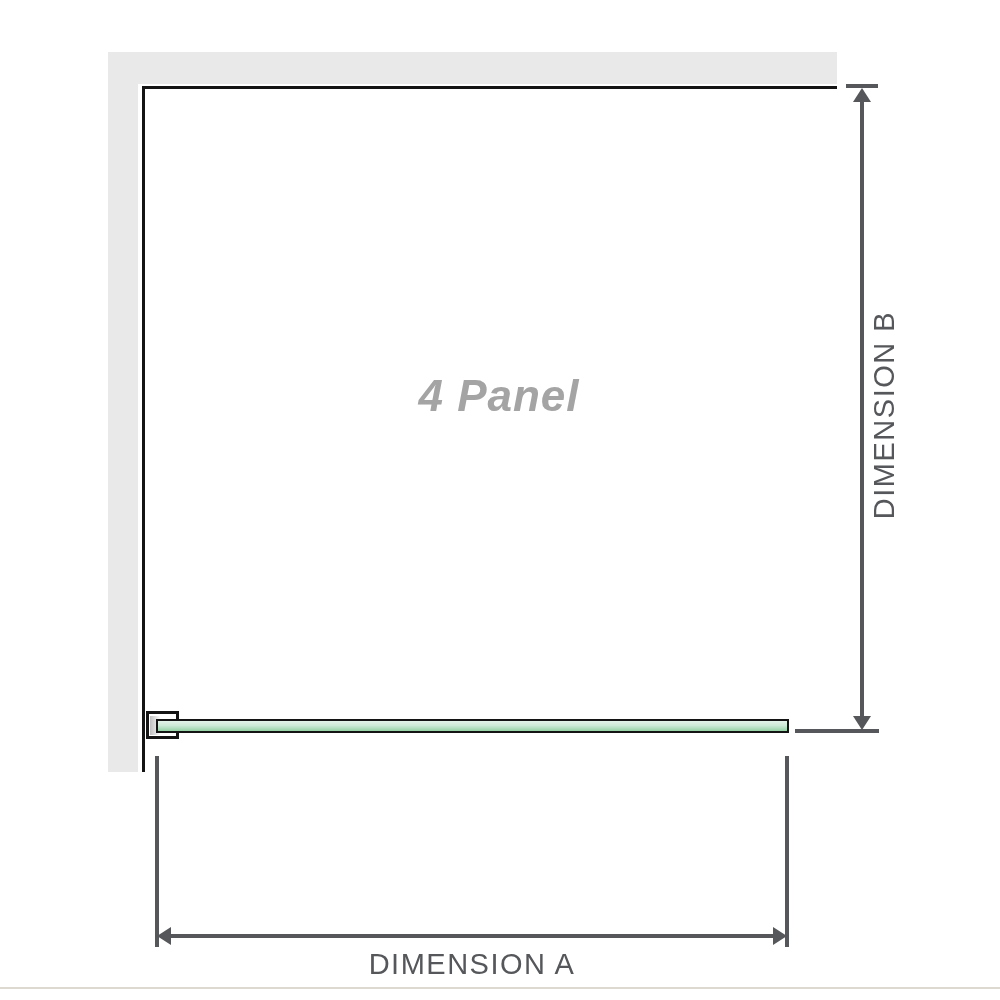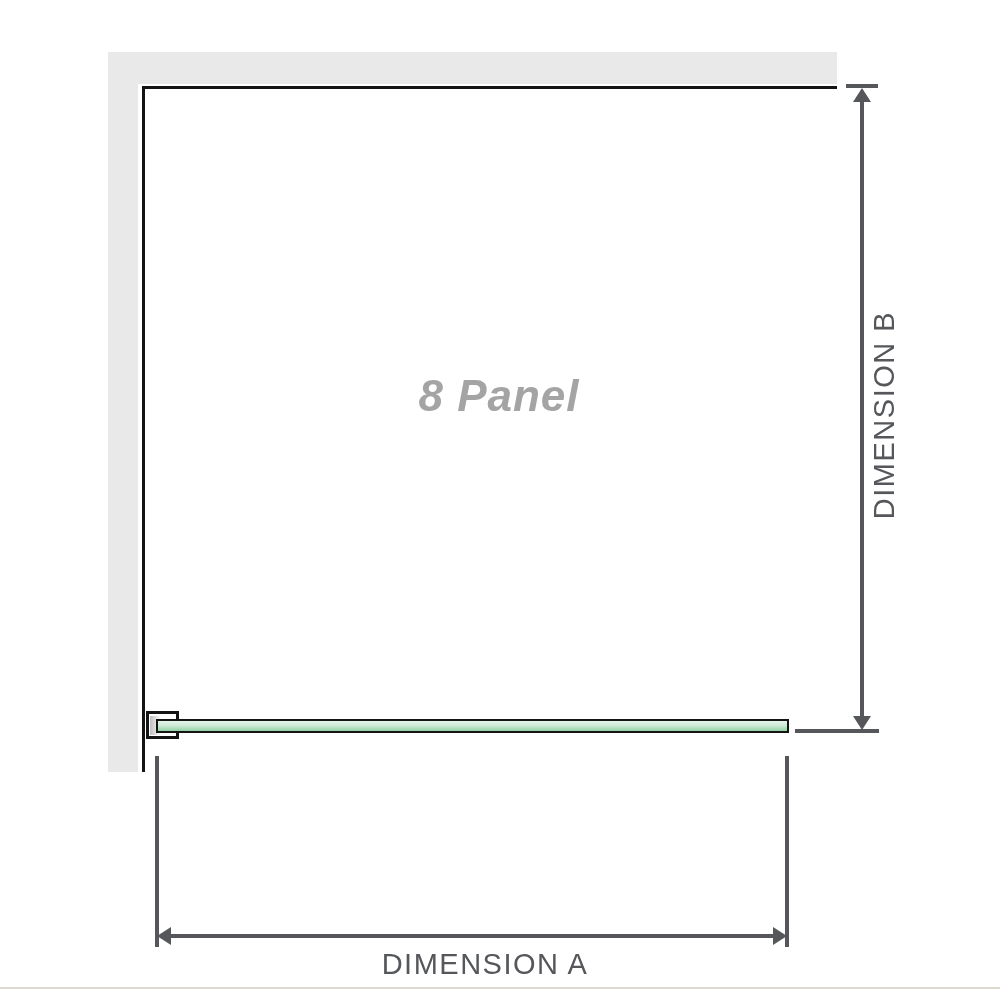--- a/index.html
+++ b/index.html
@@ -121,21 +121,21 @@
     font-size: 29px;
     font-weight: 300;
     letter-spacing: 1.5px;
     white-space: nowrap;
   }
   .dimb-label {
     left: 884px; top: 415px;
     transform: translate(-50%, -50%) rotate(-90deg);
   }
   .dima-label {
-    left: 485px; top: 964px;
+    left: 472px; top: 964px;
     transform: translate(-50%, -50%);
   }
 
   
   .floor-line {
     left: 0; top: 987px;
     width: 1000px; height: 2px;
     background: var(--floor_line);
   }
 </style>
@@ -143,21 +143,21 @@
 <body>
 
 <div class="stage">
 
   <div class="abs wall-top"></div>
   <div class="abs wall-left"></div>
 
   <div class="abs outline-top"></div>
   <div class="abs outline-left"></div>
 
-  <div class="abs panel-label">8 Panel</div>
+  <div class="abs panel-label">4 Panel</div>
 
   <div class="abs bracket"></div>
   <div class="abs bracket-block"></div>
 
   <div class="abs glass"></div>
 
   <div class="abs dim dimb-tick-top"></div>
   <div class="abs dim dimb-tick-bottom"></div>
   <div class="abs dim dimb-line"></div>
   <div class="abs tri tri-up"></div>

